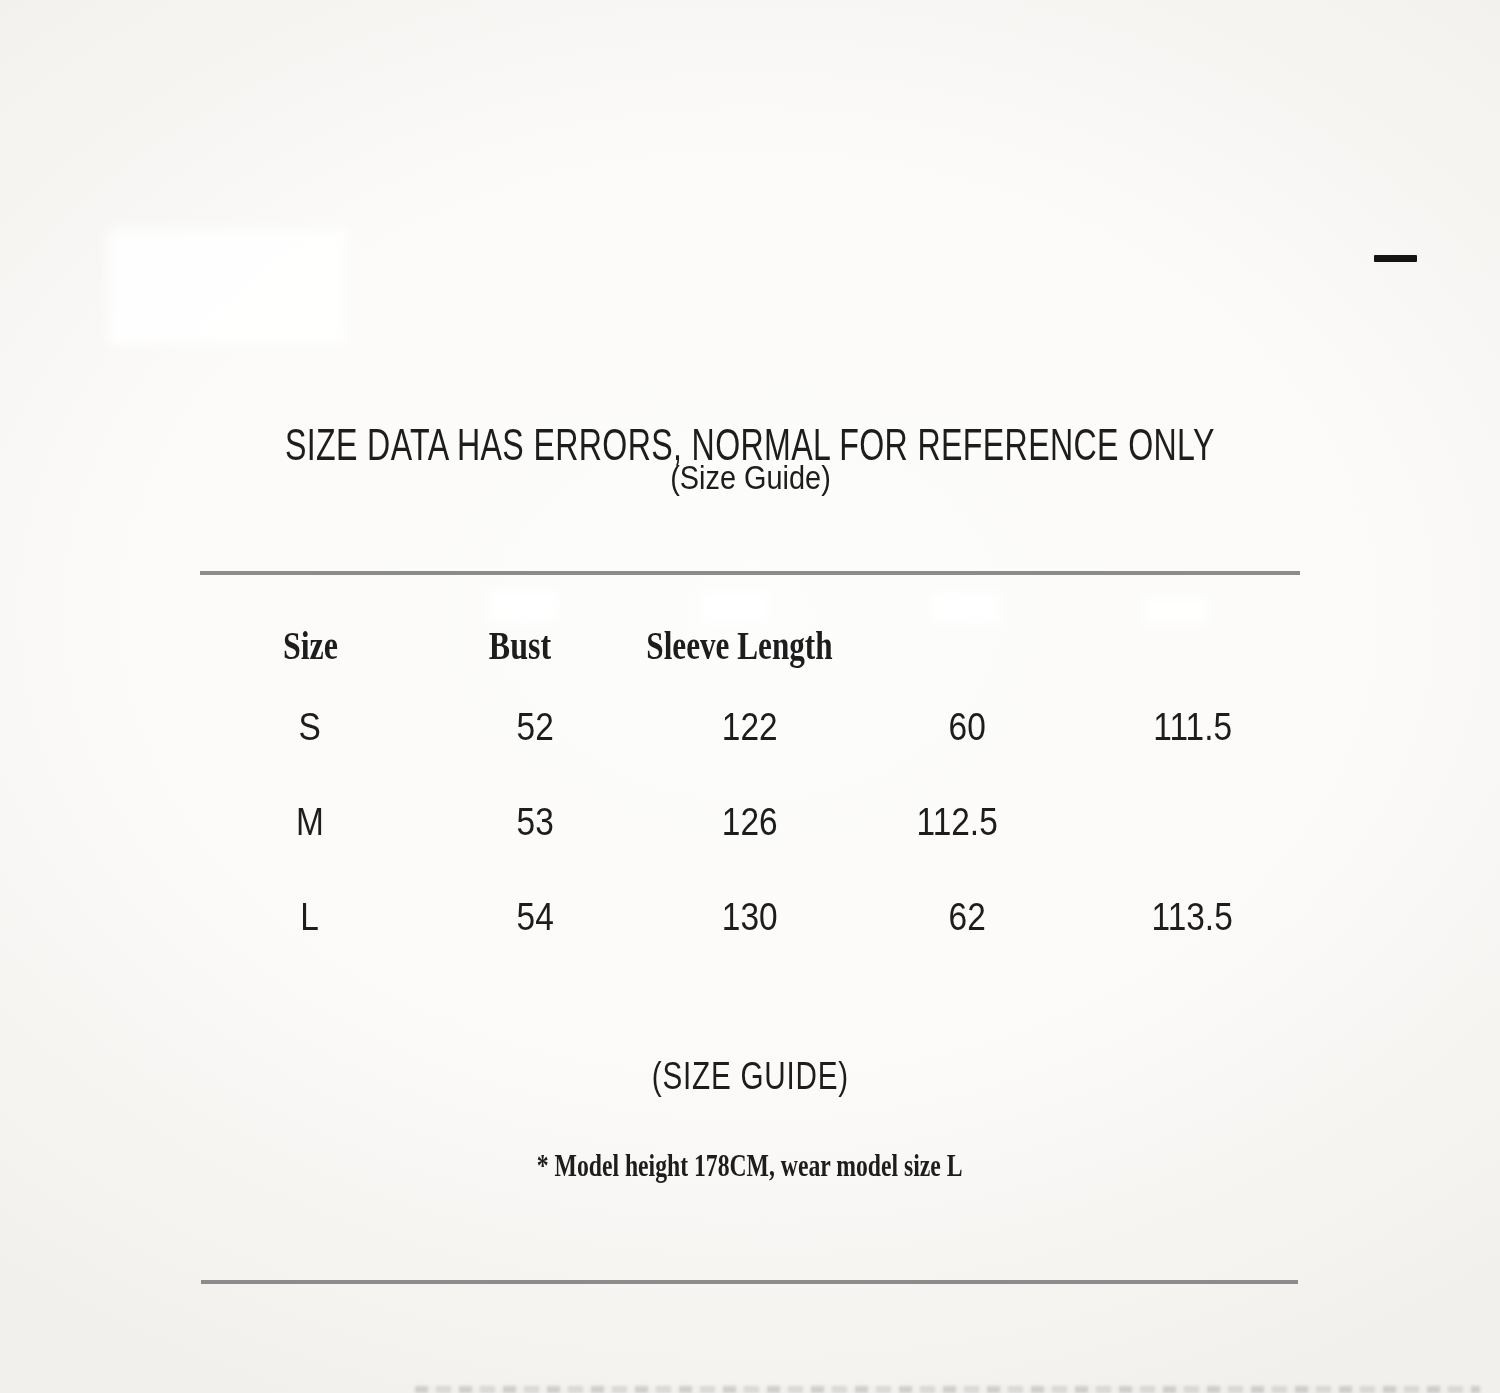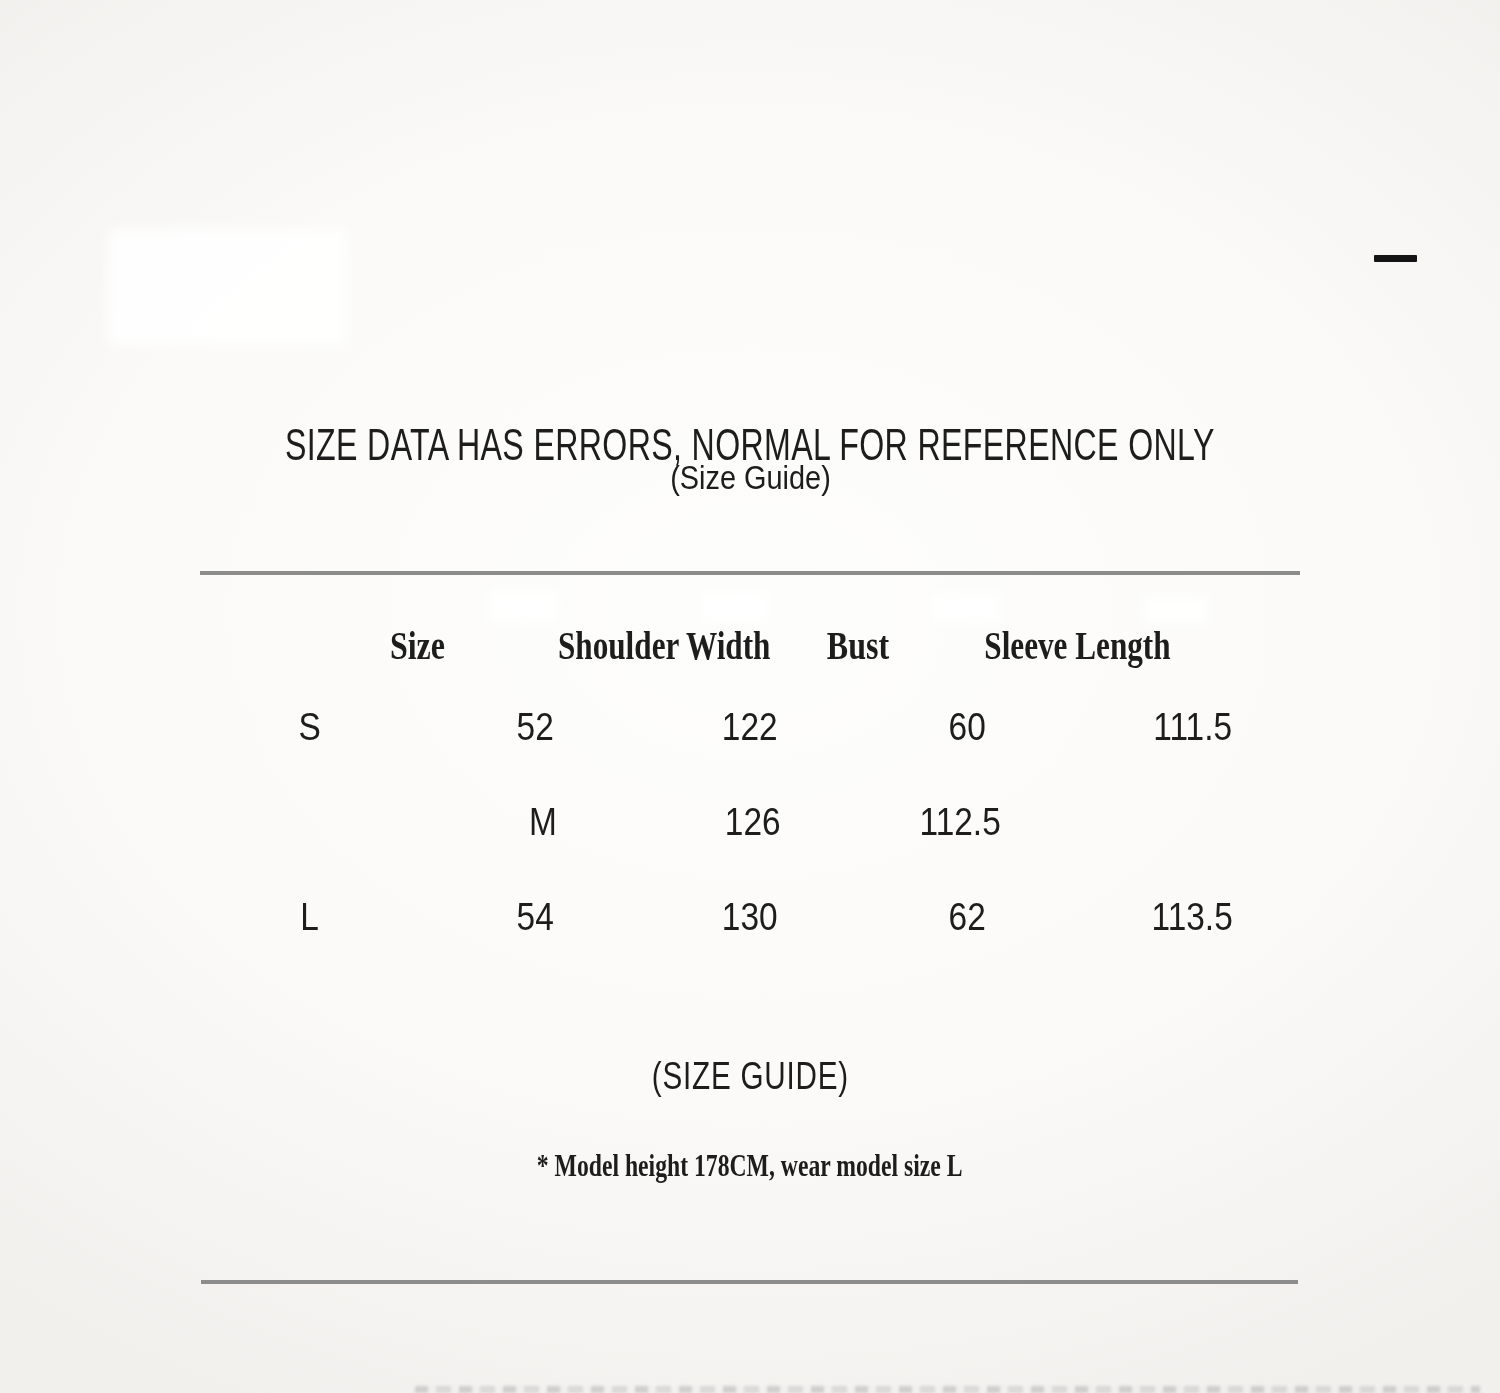--- a/index.html
+++ b/index.html
@@ -25,21 +25,21 @@
 
   .title{top:423px;font-size:44px;letter-spacing:.5px;}
   .subtitle{top:460px;font-size:34px;}
 
   .divider{position:absolute;height:4px;background:var(--divider);}
   .divider-top{left:200px;top:571px;width:1100px;}
   .divider-bottom{left:201px;top:1280px;width:1097px;}
 
   .serif{font-family:"Liberation Serif","DejaVu Serif",serif;}
 
-  .trow{position:absolute;left:200px;width:1100px;display:flex;line-height:1;justify-content:center;}
+  .trow{position:absolute;left:200px;width:1100px;display:flex;line-height:1;}
   .trow .cell{text-align:center;}
   .c1{width:220px;} .c2{width:230px;} .c3{width:200px;} .c4{width:235px;text-decoration:underline;} .c5{width:215px;}
   .thead{top:626px;font-size:40px;font-weight:700;}
   .tbody-row{font-size:38px;}
   .row-s{top:708px;} .row-m{top:803px;} .row-l{top:898px;}
 
   .caption{top:1057px;font-size:38px;letter-spacing:1px;}
   .model-note{top:1149px;font-size:32px;font-weight:700;}
   .tips{top:1329px;font-size:46px;font-weight:700;}
 
@@ -77,35 +77,35 @@
     <span class="cond sx73">SIZE DATA HAS ERRORS, NORMAL FOR REFERENCE ONLY</span>
   </div>
   <div class="line-c subtitle">
     <span class="cond sx85">(Size Guide)</span>
   </div>
 
   <div class="divider divider-top"></div>
 
   <div class="trow thead serif">
     <div class="cell c1"><span class="cond sx80">Size</span></div>
-    <div class="cell c2"><span class="cond sx78">Shoulder Width</span></div>
     <div class="cell c3"><span class="cond sx80">Bust</span></div>
     <div class="cell c4"><span class="cond sx78">Sleeve Length</span></div>
   </div>
 
   <div class="trow tbody-row row-s">
     <div class="cell c1"><span class="cond sx88">S</span></div>
     <div class="cell c2"><span class="cond sx88">52</span></div>
     <div class="cell c3"><span class="cond sx88">122</span></div>
     <div class="cell c4"><span class="cond sx88">60</span></div>
     <div class="cell c5"><span class="cond sx88">111.5</span></div>
   </div>
 
   <div class="trow tbody-row row-m">
     <div class="cell c1"><span class="cond sx88">M</span></div>
+    <div class="cell c2"><span class="cond sx88">53</span></div>
     <div class="cell c3"><span class="cond sx88">126</span></div>
     <div class="cell c5"><span class="cond sx88">112.5</span></div>
   </div>
 
   <div class="trow tbody-row row-l">
     <div class="cell c1"><span class="cond sx88">L</span></div>
     <div class="cell c2"><span class="cond sx88">54</span></div>
     <div class="cell c3"><span class="cond sx88">130</span></div>
     <div class="cell c4"><span class="cond sx88">62</span></div>
     <div class="cell c5"><span class="cond sx88">113.5</span></div>

